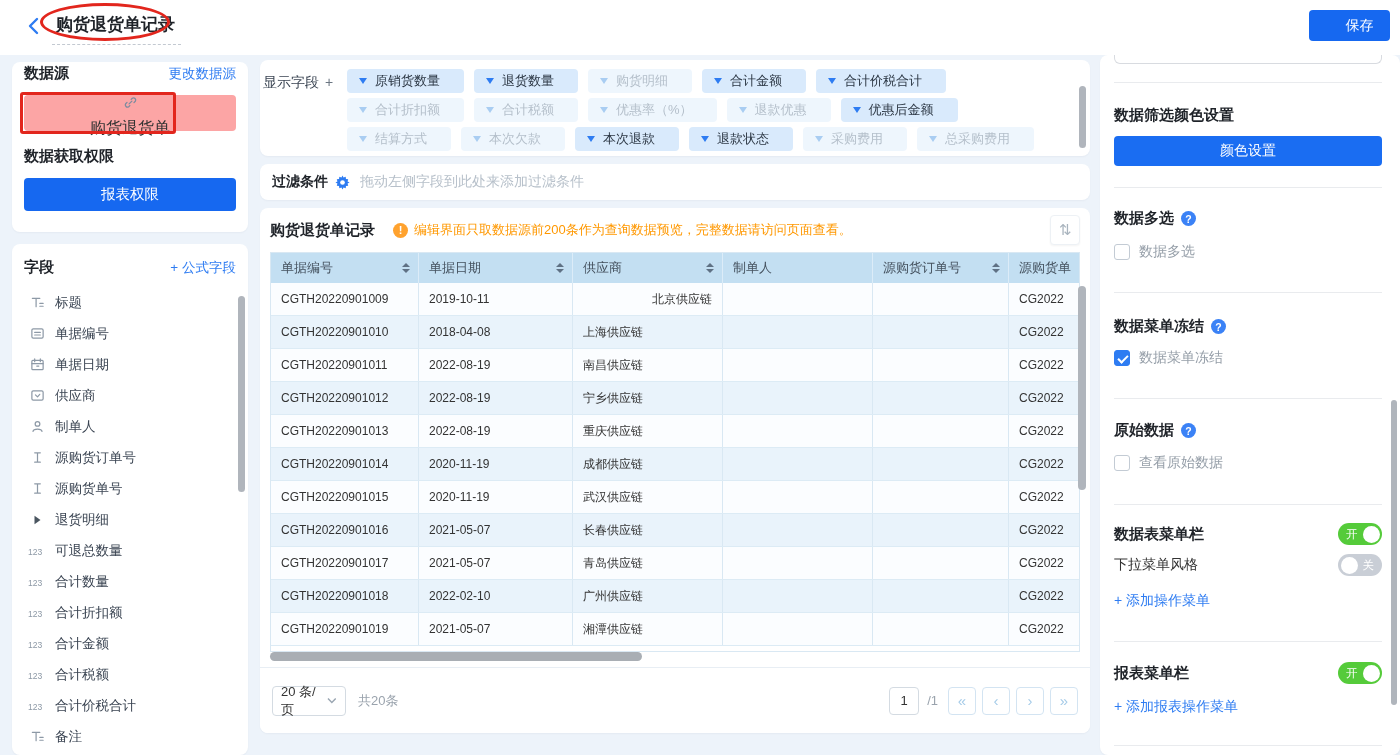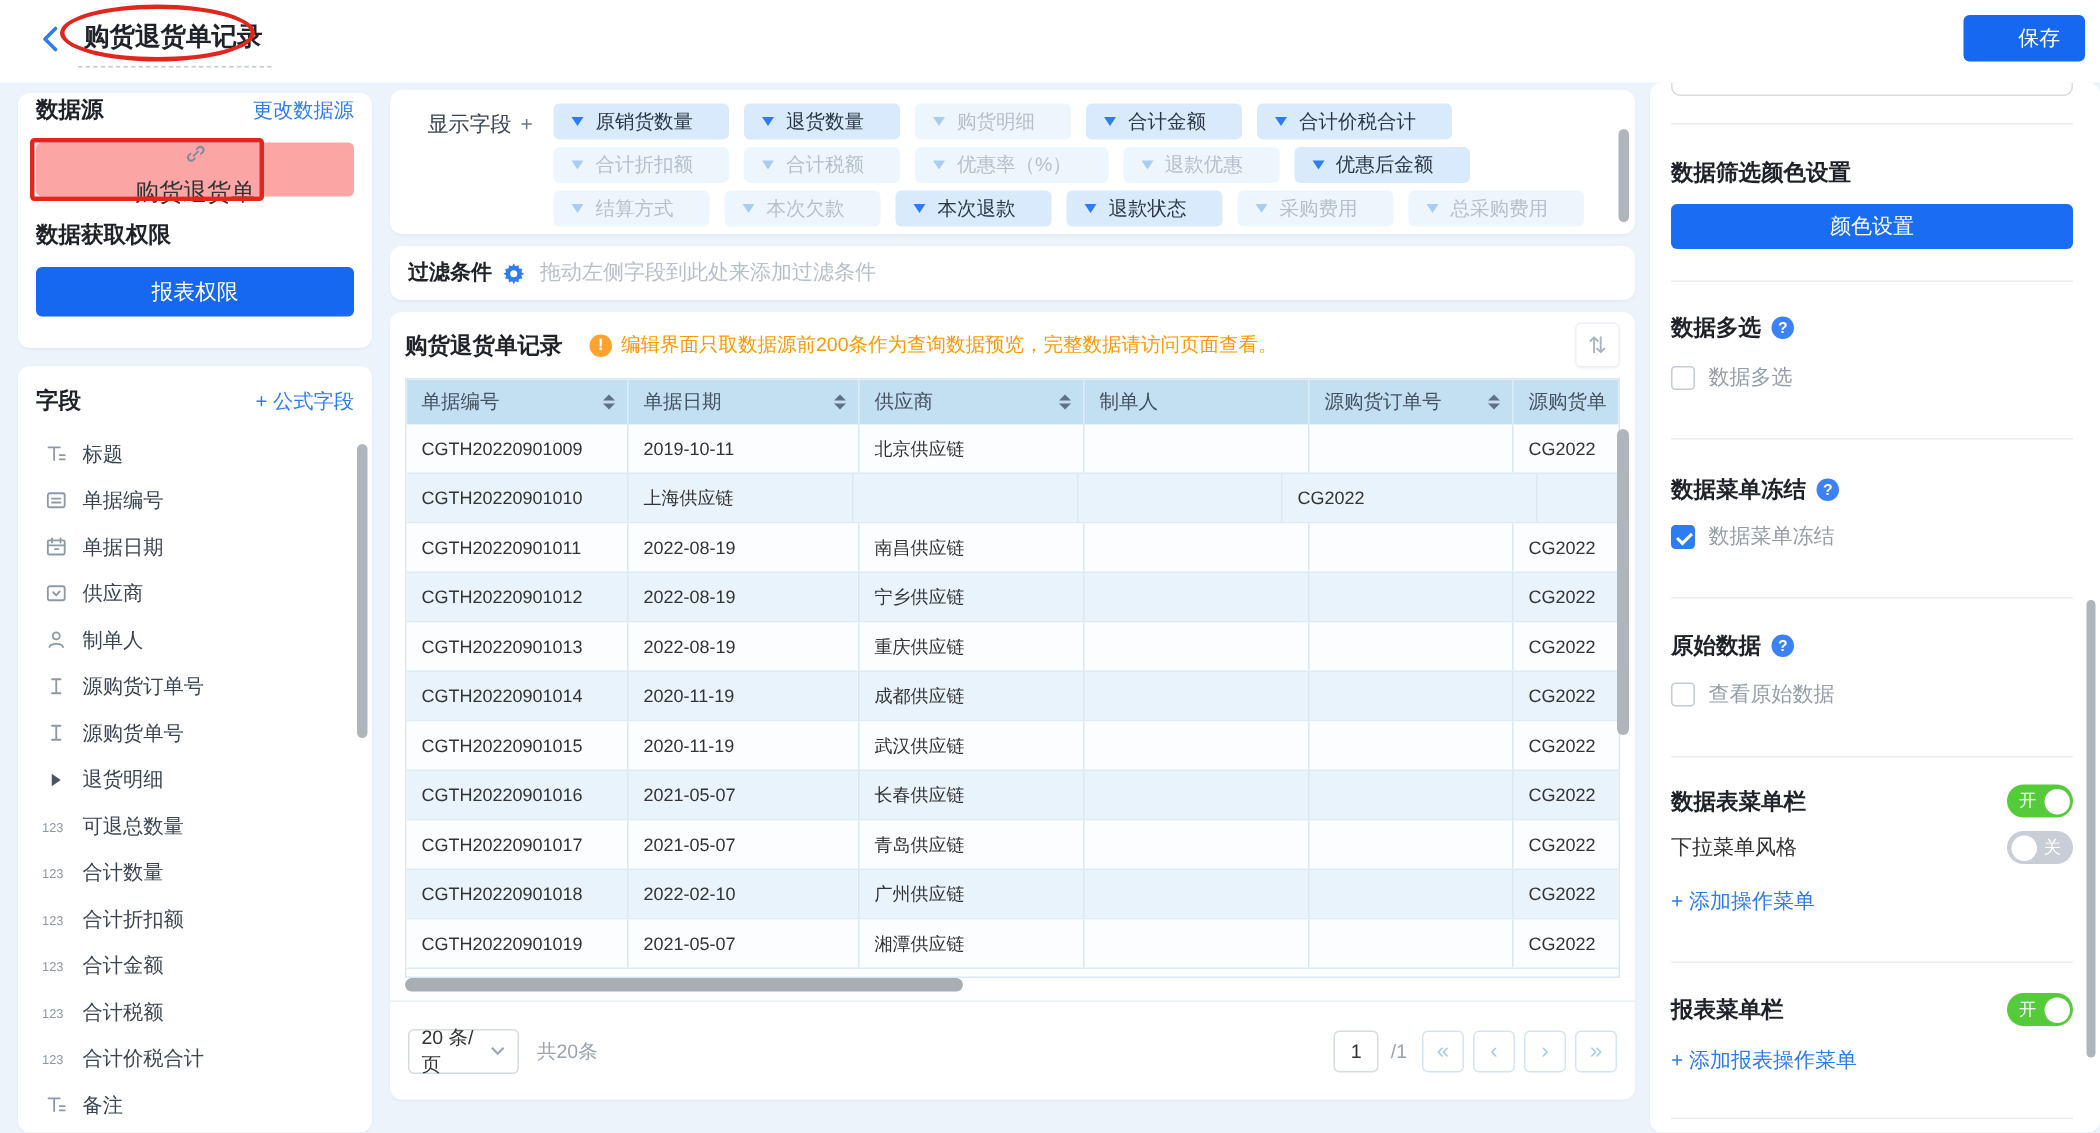--- a/index.html
+++ b/index.html
@@ -35,21 +35,21 @@
 
   .fields-card { left:12px; top:244px; width:236px; height:511px; padding:14px 12px; overflow:hidden; }
   .field-list { margin-top:10px; }
   .field-item { height:31px; display:flex; align-items:center; gap:9px; padding-left:4px;
     font-size:13.5px; color:#3a4452; cursor:grab; }
   .field-item .f-icon { width:18px; display:inline-flex; justify-content:center; align-items:center; }
   .vscroll { position:absolute; border-radius:4px; background:#b0b5bc; }
   .fields-scroll { right:3px; top:52px; width:7px; height:196px; }
 
   
-  .chips-card { left:260px; top:60px; width:830px; height:96px; padding:9px 25px; display:flex; overflow:hidden; }
+  .chips-card { left:260px; top:60px; width:830px; height:96px; padding:9px 3px; display:flex; overflow:hidden; }
   .chips-label { flex:none; width:84px; font-size:14px; color:#3a4452; padding-top:5px; }
   .chips-label .plus { color:#6b7682; margin-left:6px; cursor:pointer; }
   .chips-rows { display:flex; flex-direction:column; gap:5px; }
   .chips-row { display:flex; gap:10px; }
   .chip { height:24px; border-radius:4px; display:inline-flex; align-items:center;
     padding:0 24px 0 12px; font-size:13px; cursor:pointer; white-space:nowrap; }
   .chip.on { background:#d9eafc; color:#2b3643; }
   .chip.off { background:#eef6fd; color:#b4bfca; }
   .caret { width:0; height:0; border-left:4.5px solid transparent; border-right:4.5px solid transparent;
     border-top:6px solid #2e7cf2; display:inline-block; margin-right:8px; }
@@ -429,27 +429,28 @@
           </span>
         </div>
         <div class="th" style="width: 170px;">
           <span>源购货单</span>
         </div>
       </div>
     <div class="tbody" id="tbody">
         <div class="trow">
           <div class="td" style="width: 148px;">CGTH20220901009</div>
           <div class="td" style="width: 154px;">2019-10-11</div>
-          <div class="td" style="width: 150px;">北京供应链</div>
+          <div class="td" style="width: 150px; text-align: right;">北京供应链</div>
           <div class="td" style="width: 150px;"></div>
           <div class="td" style="width: 136px;"></div>
           <div class="td" style="width: 170px;">CG2022</div>
         </div>
         <div class="trow">
           <div class="td" style="width: 148px;">CGTH20220901010</div>
+          <div class="td" style="width: 154px;">2018-04-08</div>
           <div class="td" style="width: 150px;">上海供应链</div>
           <div class="td" style="width: 150px;"></div>
           <div class="td" style="width: 136px;"></div>
           <div class="td" style="width: 170px;">CG2022</div>
         </div>
         <div class="trow">
           <div class="td" style="width: 148px;">CGTH20220901011</div>
           <div class="td" style="width: 154px;">2022-08-19</div>
           <div class="td" style="width: 150px;">南昌供应链</div>
           <div class="td" style="width: 150px;"></div>

